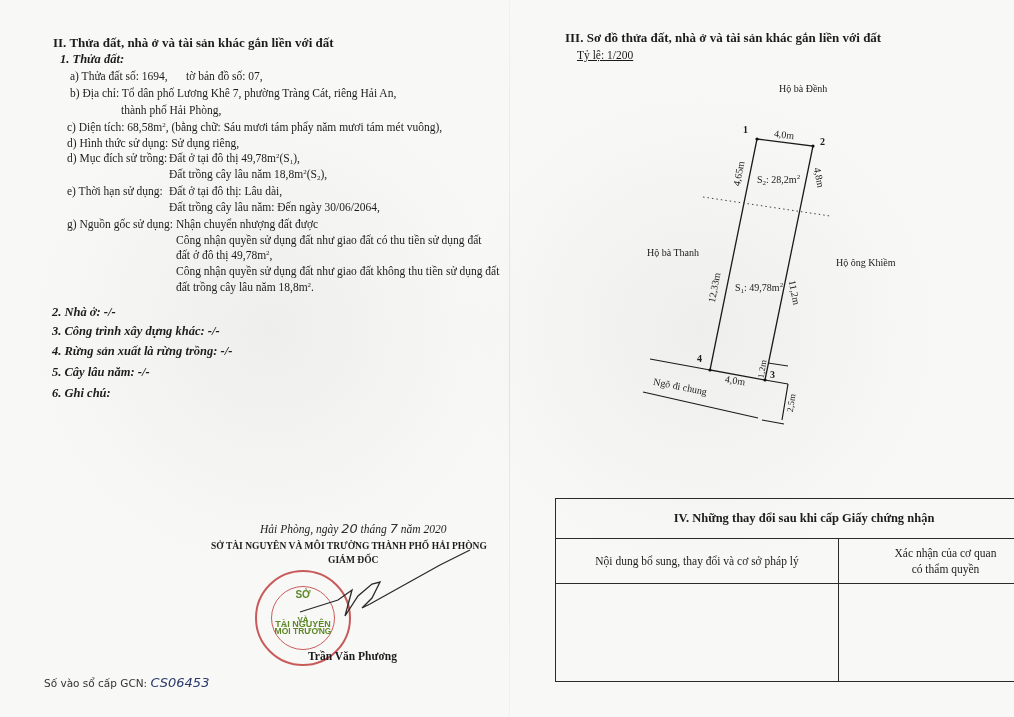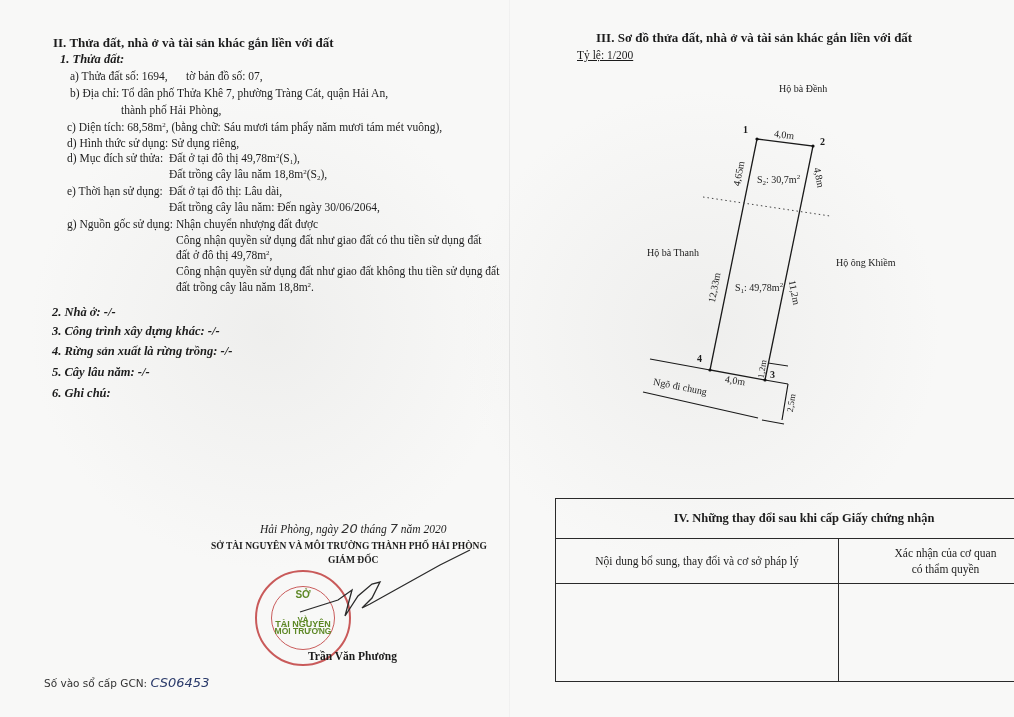--- a/index.html
+++ b/index.html
@@ -54,29 +54,29 @@
 
 <div class="paper"></div>
 <div class="fold"></div>
 
 <div class="abs h2" style="left:53px; top:35px;">II. Thửa đất, nhà ở và tài sản khác gắn liền với đất</div>
 <div class="abs h3" style="left:60px; top:52px;">1. Thửa đất:</div>
 
 <div class="abs t" style="left:70px; top:70px;">a) Thửa đất số: 1694,</div>
 <div class="abs t" style="left:186px; top:70px;">tờ bản đồ số: 07,</div>
 
-<div class="abs t" style="left:70px; top:87px;">b) Địa chỉ: Tổ dân phố Thửa Khê 7, phường Tràng Cát, quận Hải An,</div>
+<div class="abs t" style="left:70px; top:87px;">b) Địa chỉ: Tổ dân phố Lương Khê 7, phường Tràng Cát, riêng Hải An,</div>
 <div class="abs t" style="left:121px; top:104px;">thành phố Hải Phòng,</div>
 
 <div class="abs t" style="left:67px; top:121px;">
   <span>c) Diện tích: 68,58m</span><sup>2</sup><span>, (bằng chữ: Sáu mươi tám phẩy năm mươi tám mét vuông),</span>
 </div>
 <div class="abs t" style="left:67px; top:137px;">d) Hình thức sử dụng: Sử dụng riêng,</div>
 
-<div class="abs t" style="left:67px; top:152px;">d) Mục đích sử thửa:</div>
+<div class="abs t" style="left:67px; top:152px;">d) Mục đích sử trồng:</div>
 <div class="abs t" style="left:169px; top:152px;">
   <span>Đất ở tại đô thị 49,78m</span><sup>2</sup><span>(S</span><sub>1</sub><span>),</span>
 </div>
 <div class="abs t" style="left:169px; top:168px;">
   <span>Đất trồng cây lâu năm 18,8m</span><sup>2</sup><span>(S</span><sub>2</sub><span>),</span>
 </div>
 
 <div class="abs t" style="left:67px; top:185px;">e) Thời hạn sử dụng:</div>
 <div class="abs t" style="left:169px; top:185px;">Đất ở tại đô thị: Lâu dài,</div>
 <div class="abs t" style="left:169px; top:201px;">Đất trồng cây lâu năm: Đến ngày 30/06/2064,</div>
@@ -120,21 +120,21 @@
   <path d="M300 612 L338 600 L352 590 L345 616 L358 596 L372 584 L380 582 L372 598 L362 608 L370 604 L440 565 L470 550" fill="none" stroke="#2a2a2a" stroke-width="1.3"></path>
 </svg>
 
 <div class="abs" style="left:308px; top:650px; font-weight:bold; font-size:11.5px;">Trần Văn Phương</div>
 
 <div class="abs" style="left:44px; top:675px; font-family:'DejaVu Sans', sans-serif; font-size:10.5px; color:#333;">
   <span>Số vào sổ cấp GCN:</span>
   <span style="font-style:italic; font-size:13px; color:#2a3a6a;">CS06453</span>
 </div>
 
-<div class="abs h2" style="left:565px; top:30px;margin-left:31px;">III. Sơ đồ thửa đất, nhà ở và tài sản khác gắn liền với đất</div>
+<div class="abs h2" style="left:565px; top:30px;">III. Sơ đồ thửa đất, nhà ở và tài sản khác gắn liền với đất</div>
 <div class="abs scale" style="left:577px; top:49px;">Tỷ lệ: 1/200</div>
 
 <div class="abs diag" style="left:779px; top:83px;">Hộ bà Đềnh</div>
 <div class="abs diag" style="left:647px; top:247px;">Hộ bà Thanh</div>
 <div class="abs diag" style="left:836px; top:257px;">Hộ ông Khiềm</div>
 
 <svg class="plot" width="1014" height="717">
 
   <polygon points="757,139 813,146 765,380 710,370" fill="none" stroke="#1a1a1a" stroke-width="1.3"></polygon>
 
@@ -163,21 +163,21 @@
 <div class="abs diag" style="left:809px; top:172px; transform:rotate(79deg);">4,8m</div>
 <div class="abs diag" style="left:699px; top:282px; transform:rotate(-79deg);">12,33m</div>
 <div class="abs diag" style="left:782px; top:287px; transform:rotate(79deg);">11,2m</div>
 <div class="abs diag" style="left:725px; top:375px; transform:rotate(9deg);">4,0m</div>
 <div class="abs diag" style="left:753px; top:364px; transform:rotate(-82deg); font-size:9px;">1,2m</div>
 <div class="abs diag" style="left:782px; top:398px; transform:rotate(-82deg); font-size:9px;">2,5m</div>
 
 <div class="abs diag" style="left:653px; top:381px; transform:rotate(11deg);">Ngõ đi chung</div>
 
 <div class="abs diag" style="left:757px; top:173px;">
-  <span>S</span><sub>2</sub><span>: 30,7m</span><sup>2</sup>
+  <span>S</span><sub>2</sub><span>: 28,2m</span><sup>2</sup>
 </div>
 <div class="abs diag" style="left:735px; top:281px;">
   <span>S</span><sub>1</sub><span>: 49,78m</span><sup>2</sup>
 </div>
 
 <table class="changes">
   <tbody>
       <tr>
     <th class="title" colspan="2">IV. Những thay đổi sau khi cấp Giấy chứng nhận</th>
   </tr>

